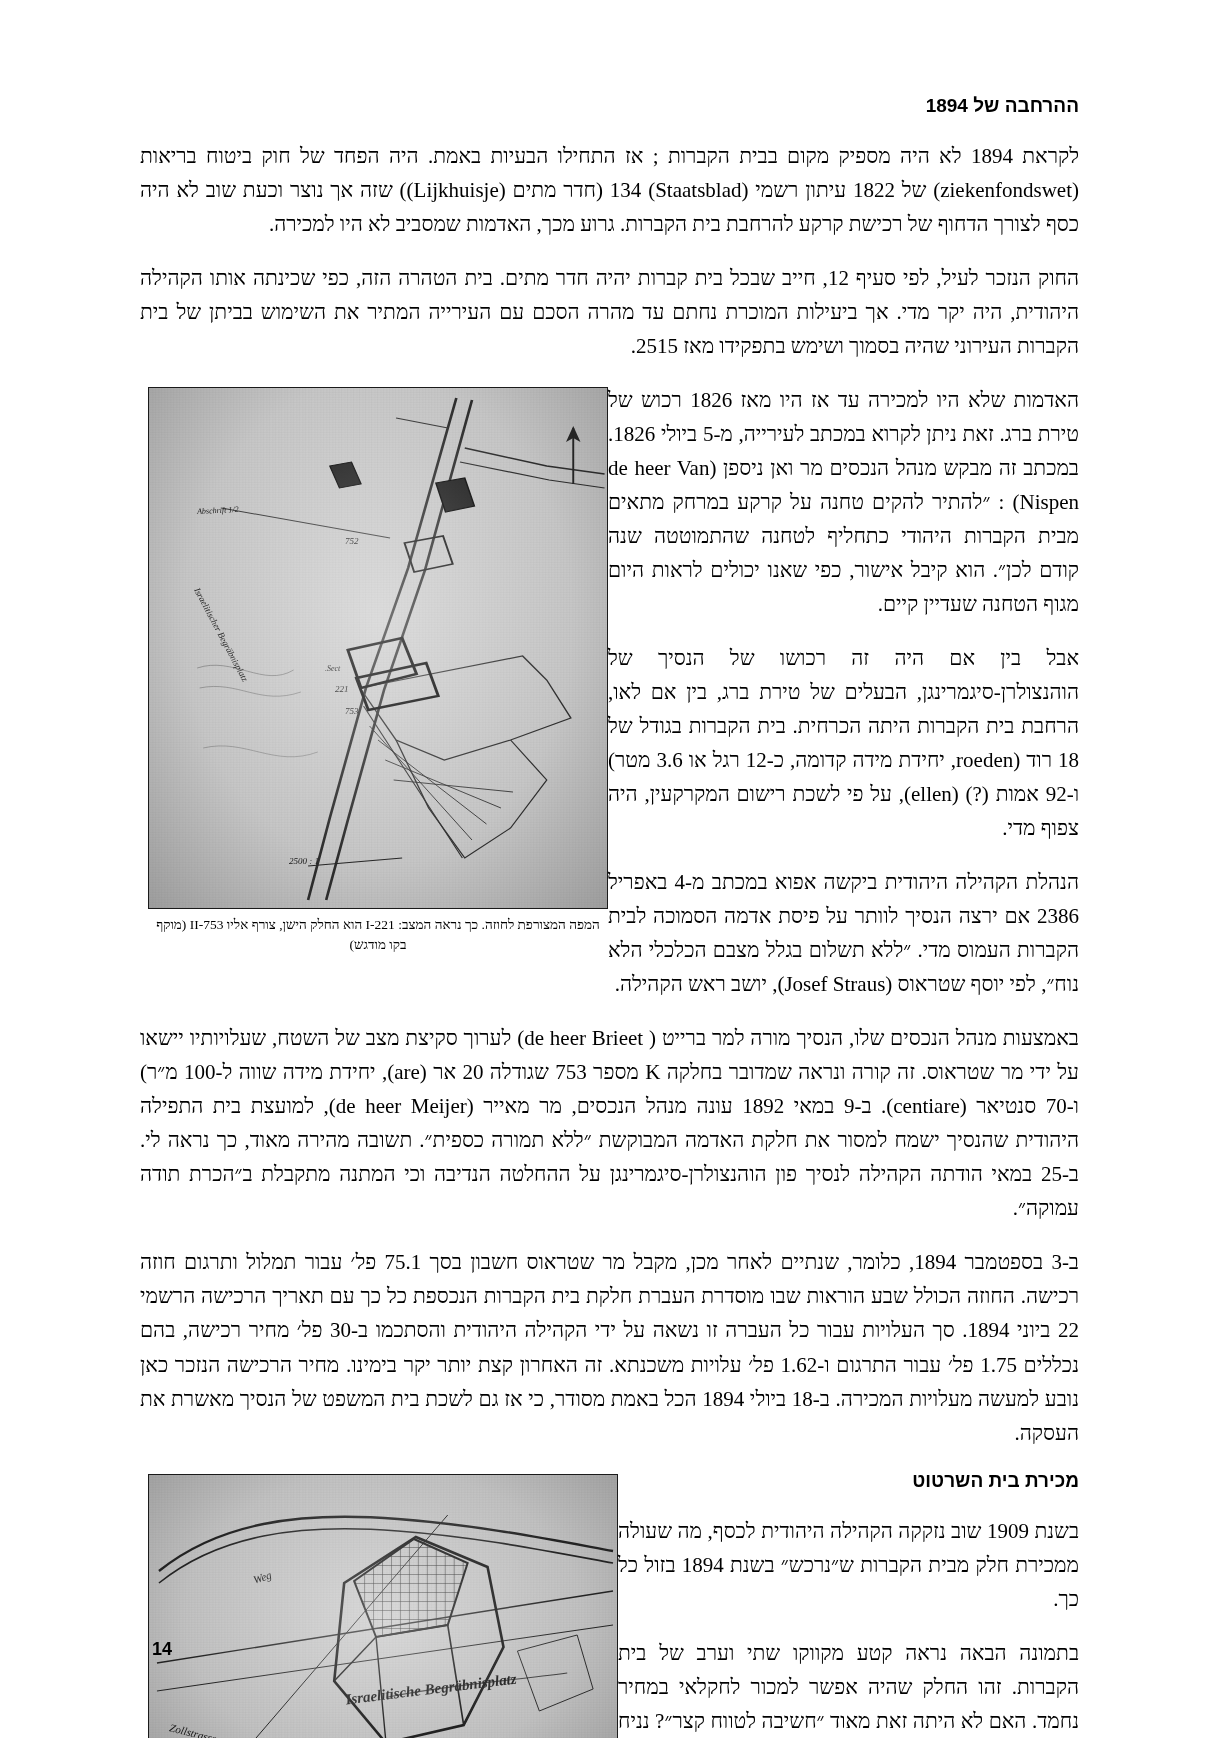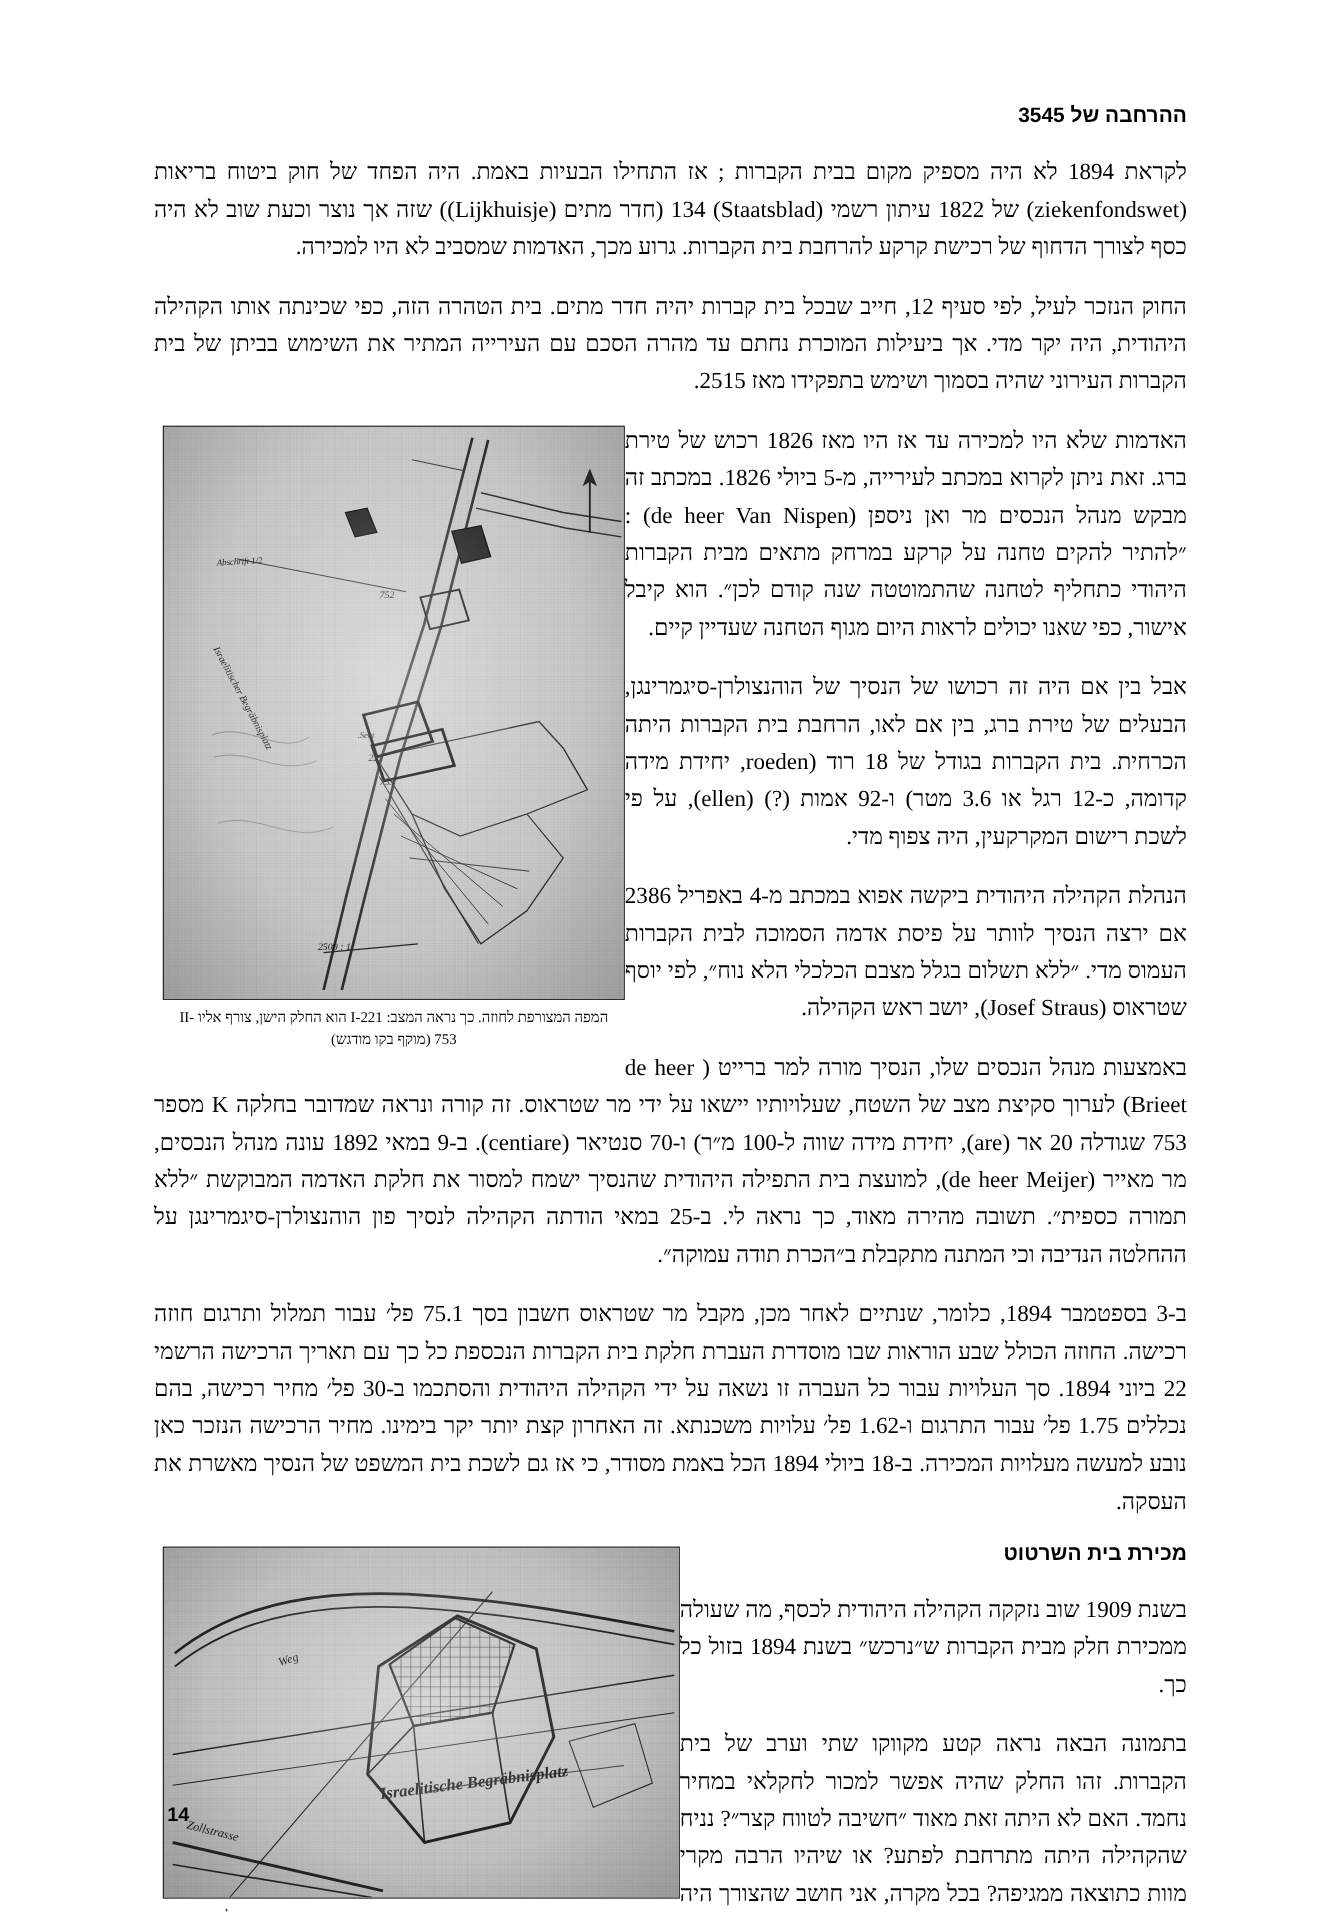--- a/index.html
+++ b/index.html
@@ -38,21 +38,21 @@
     margin: 0 0 20px 0;
     text-align: justify;
     text-justify: inter-word;
   }
   
   .figure {
     float: left;
     margin: 4px 0 10px 8px;
     width: 380px;
   }
-  .figure-1 { width: 420px; }
+  .figure-1 { width: 460px; }
   .figure-2 { width: 470px; }
   .fig-frame {
     border: 1px solid #1a1a1a;
     background: #cfcfcf;
     position: relative;
     overflow: hidden;
   }
   .fig1-frame { height: 520px; }
   .fig2-frame { height: 300px; }
   .fig-caption {
@@ -100,21 +100,21 @@
     pointer-events: none;
   }
 </style>
 </head>
 <body>
 
 <div class="page">
 
   <div class="doc-body">
 
-    <h2 class="section-title">ההרחבה של 3545</h2>
+    <h2 class="section-title">ההרחבה של 1894</h2>
 
     <p class="para">לקראת 1894 לא היה מספיק מקום בבית הקברות ; אז התחילו הבעיות באמת. היה הפחד של חוק ביטוח בריאות (ziekenfondswet) של 1822 עיתון רשמי (Staatsblad) 134 (חדר מתים (Lijkhuisje)) שזה אך נוצר וכעת שוב לא היה כסף לצורך הדחוף של רכישת קרקע להרחבת בית הקברות. גרוע מכך, האדמות שמסביב לא היו למכירה.</p>
     <p class="para">החוק הנזכר לעיל, לפי סעיף 12, חייב שבכל בית קברות יהיה חדר מתים. בית הטהרה הזה, כפי שכינתה אותו הקהילה היהודית, היה יקר מדי. אך ביעילות המוכרת נחתם עד מהרה הסכם עם העירייה המתיר את השימוש בביתן של בית הקברות העירוני שהיה בסמוך ושימש בתפקידו מאז 2515.</p>
 
     <div class="figure figure-1">
       <div class="fig-frame fig1-frame">
         <svg class="map-svg" viewBox="0 0 380 520" preserveAspectRatio="none">
           <rect x="0" y="0" width="380" height="520" fill="#d2d2d2"></rect>
           <rect x="0" y="0" width="380" height="520" fill="#c8c8c8" opacity="0.35"></rect>
 

